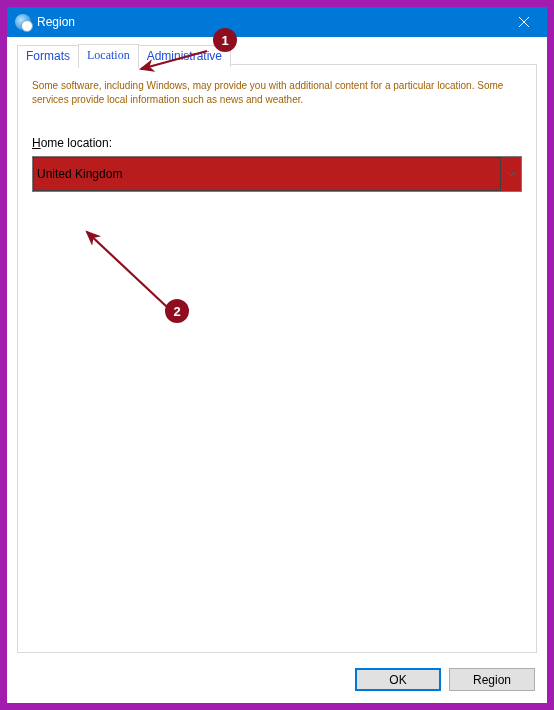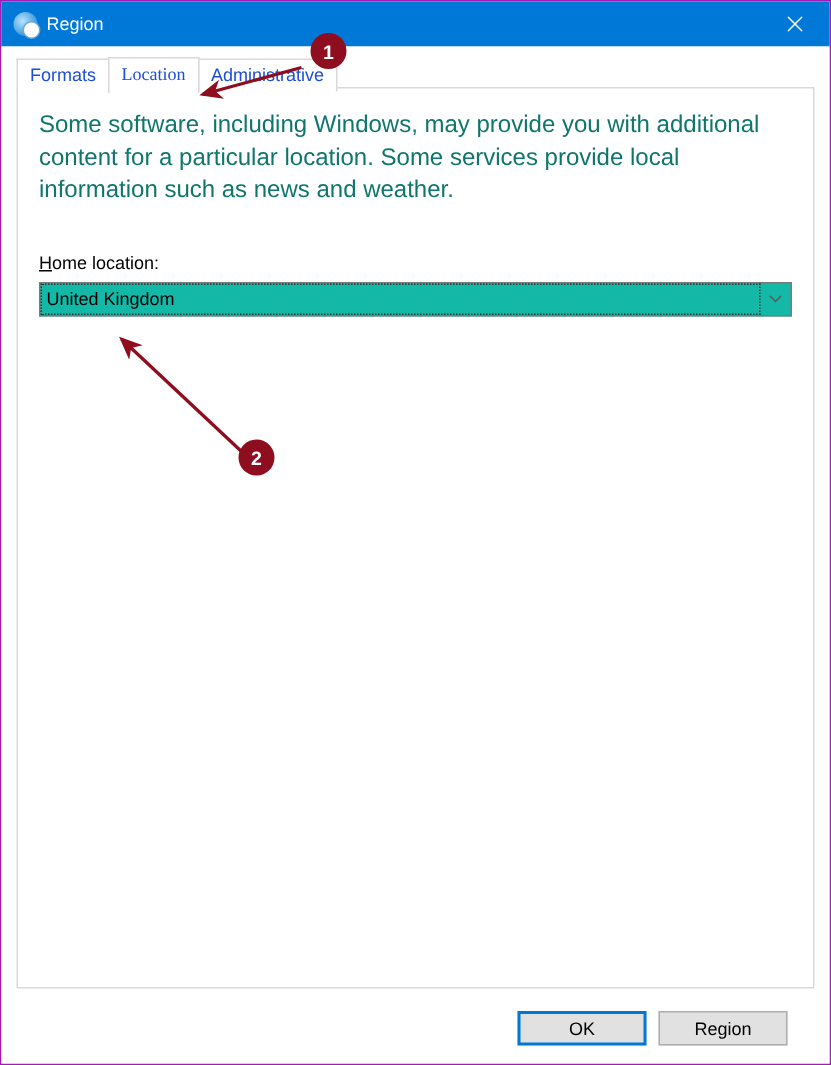--- a/index.html
+++ b/index.html
@@ -6,21 +6,21 @@
     margin: 0;
     padding: 0;
     font-family: "Segoe UI", Tahoma, sans-serif;
     font-size: 12px;
     background: #fff;
     color: #000;
   }
   .window {
     width: 554px;
     height: 710px;
-    border: 1px solid #a21caf;
+    border: 7px solid #a21caf;
     box-sizing: border-box;
     display: flex;
     flex-direction: column;
     position: relative;
   }
   
   .titlebar {
     height: 30px;
     background: #0078d7;
     color: #fff;
@@ -108,36 +108,36 @@
     top: 27px;
     bottom: 50px;
     border: 1px solid #d9d9d9;
     background: #fff;
     padding: 14px 14px;
     box-sizing: border-box;
     z-index: 1;
   }
 
   .desc {
-    font-size: 16px;
+    font-size: 10px;
     line-height: 1.35;
-    color: #0f766e;
+    color: #a16207;
   }
 
   .home-label {
     margin-top: 30px;
     font-size: 12px;
   }
   .home-label .ul { text-decoration: underline; }
 
   .combo {
     margin-top: 6px;
-    height: 23px;
+    height: 36px;
     border: 1px solid #7a7a7a;
-    background: #14b8a6;
+    background: #b91c1c;
     display: flex;
     align-items: center;
     box-sizing: border-box;
     width: 100%;
   }
   .combo .value {
     flex: 1 1 auto;
     height: 100%;
     display: flex;
     align-items: center;
@@ -151,21 +151,21 @@
     width: 20px;
     height: 100%;
     display: flex;
     align-items: center;
     justify-content: center;
   }
 
   
   .footer {
     position: absolute;
-    right: 28px;
+    right: 12px;
     bottom: 12px;
     display: flex;
     gap: 8px;
   }
   .btn {
     width: 86px;
     height: 23px;
     border: 1px solid #adadad;
     background: #e1e1e1;
     font-size: 12px;

